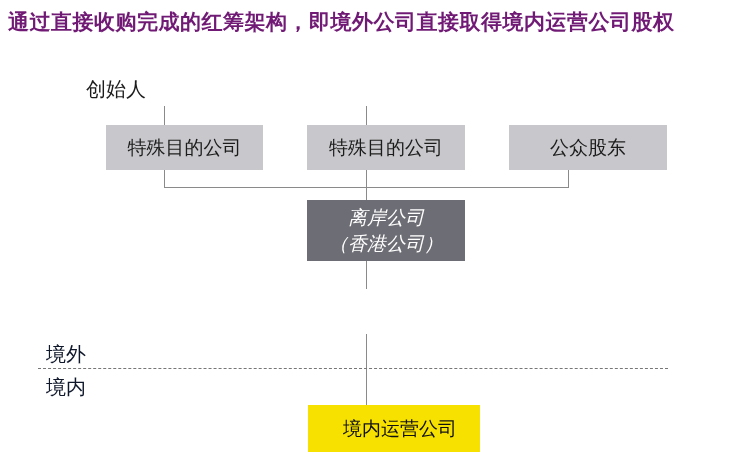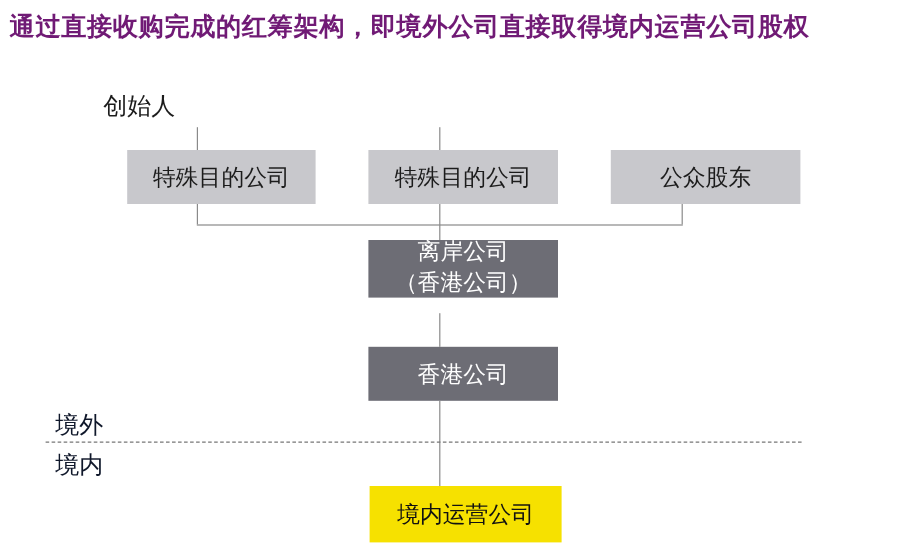--- a/index.html
+++ b/index.html
@@ -112,36 +112,33 @@
   </div>
   <div class="box box-light" style="left:489px;top:125px;width:158px;height:45px;justify-content:center;">
     <span>公众股东</span>
   </div>
 
   <div class="vline" style="left:164px;top:170px;height:17px;"></div>
   <div class="vline" style="left:568px;top:170px;height:17px;"></div>
   <div class="hline" style="left:164px;top:187px;width:405px;"></div>
   <div class="vline" style="left:366px;top:170px;height:30px;"></div>
 
-  <div class="box box-dark" style="left:287px;top:200px;width:158px;height:48px;">
+  <div class="box box-dark" style="left:287px;top:200px;width:158px;height:61px;font-style:italic;">
     <div class="two-line">
       <div>离岸公司</div>
       <div>（香港公司）</div>
     </div>
   </div>
 
   <div class="vline" style="left:366px;top:261px;height:28px;"></div>
 
-  <div class="box box-dark" style="left:287px;top:289px;width:158px;height:45px;">
-    <span>香港公司</span>
-  </div>
 
   <div class="vline" style="left:366px;top:334px;height:71px;"></div>
 
   <div class="region-label region-offshore">境外</div>
   <div class="dashed-divider"></div>
   <div class="region-label region-onshore">境内</div>
 
-  <div class="box box-yellow" style="left:288px;top:405px;width:160px;height:47px;">
+  <div class="box box-yellow" style="left:288px;top:405px;width:160px;height:47px;padding-left:12px;">
     <span>境内运营公司</span>
   </div>
 
 </div>
 
 </body></html>

